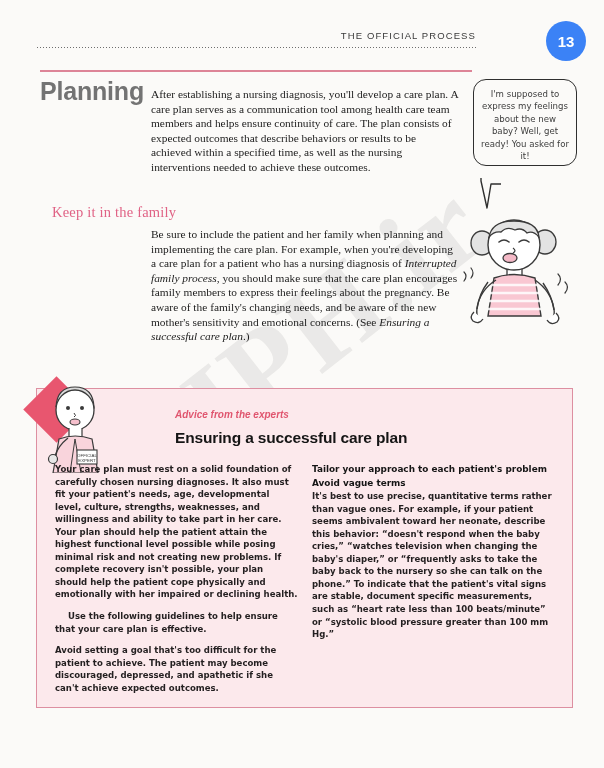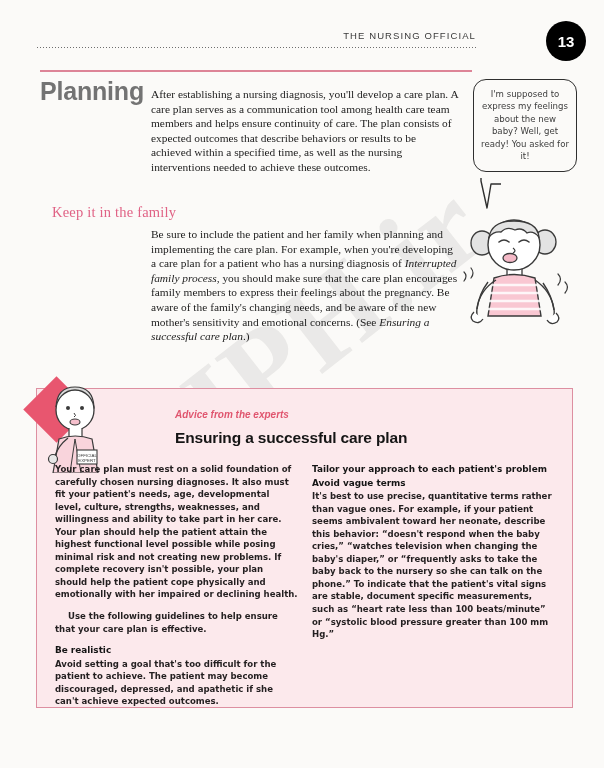--- a/index.html
+++ b/index.html
@@ -53,21 +53,21 @@
     background-size: 3px 3px;
     background-repeat: repeat-x;
   }
   .pagenum {
     position: absolute;
     right: 18px;
     top: 21px;
     width: 40px;
     height: 40px;
     border-radius: 50%;
-    background: #000000;
+    background: #3b82f6;
     color: #ffffff;
     font-size: 15px;
     font-weight: bold;
     display: flex;
     align-items: center;
     justify-content: center;
   }
 
   
   .sect-rule {
@@ -116,21 +116,21 @@
   
   .bubble {
     position: absolute;
     left: 473px;
     top: 79px;
     width: 104px;
     box-sizing: border-box;
     border: 1.4px solid #2f2f2f;
     border-radius: 13px;
     background: #fbfaf8;
-    padding: 8px 6px 9px 6px;
+    padding: 8px 6px 3px 6px;
     font-family: "DejaVu Sans", sans-serif;
     font-size: 8.6px;
     line-height: 12.4px;
     color: #3d3d3d;
     text-align: center;
   }
   .bubble-tail {
     position: absolute;
     left: 479px;
     top: 178px;
@@ -212,21 +212,21 @@
     color: #151515;
   }
 </style>
 </head>
 <body>
 
 <div class="page">
 
   <div class="watermark">JPH.ir</div>
 
-  <div class="runhead">THE NURSING OFFICIAL</div>
+  <div class="runhead">THE OFFICIAL PROCESS</div>
   <div class="dotrule"></div>
   <div class="pagenum">13</div>
 
   <div class="sect-rule"></div>
   <div class="sect-title">Planning</div>
 
   <div class="body-col" id="para1">After establishing a nursing diagnosis, you'll develop a care plan. A care plan serves as a communication tool among health care team members and helps ensure continuity of care. The plan consists of expected outcomes that describe behaviors or results to be achieved within a specified time, as well as the nursing interventions needed to achieve these outcomes.</div>
 
   <div class="subhead">Keep it in the family</div>
 
@@ -307,21 +307,20 @@
     <text x="48" y="75.5" font-family="Liberation Sans, sans-serif" font-size="4.4" text-anchor="middle" fill="#3a3a3a">OFFICIAL</text>
     <text x="48" y="80.5" font-family="Liberation Sans, sans-serif" font-size="4.4" text-anchor="middle" fill="#3a3a3a">EXPERT</text>
   </svg>
 
   <div class="advice-kicker">Advice from the experts</div>
   <div class="advice-title">Ensuring a successful care plan</div>
 
   <div class="adv-col" id="adv-left">
     <p>Your care plan must rest on a solid foundation of carefully chosen nursing diagnoses. It also must fit your patient's needs, age, developmental level, culture, strengths, weaknesses, and willingness and ability to take part in her care. Your plan should help the patient attain the highest functional level possible while posing minimal risk and not creating new problems. If complete recovery isn't possible, your plan should help the patient cope physically and emotionally with her impaired or declining health.</p>
     <p class="indent">Use the following guidelines to help ensure that your care plan is effective.</p>
-    <h4>Be realistic</h4>
     <p>Avoid setting a goal that's too difficult for the patient to achieve. The patient may become discouraged, depressed, and apathetic if she can't achieve expected outcomes.</p>
   </div>
 
   <div class="adv-col" id="adv-right">
     <h4>Tailor your approach to each patient's problem</h4>
     <h4>Avoid vague terms</h4>
     <p>It's best to use precise, quantitative terms rather than vague ones. For example, if your patient seems ambivalent toward her neonate, describe this behavior: “doesn't respond when the baby cries,” “watches television when changing the baby's diaper,” or “frequently asks to take the baby back to the nursery so she can talk on the phone.” To indicate that the patient's vital signs are stable, document specific measurements, such as “heart rate less than 100 beats/minute” or “systolic blood pressure greater than 100 mm Hg.”</p>
   </div>
 
 </div>

